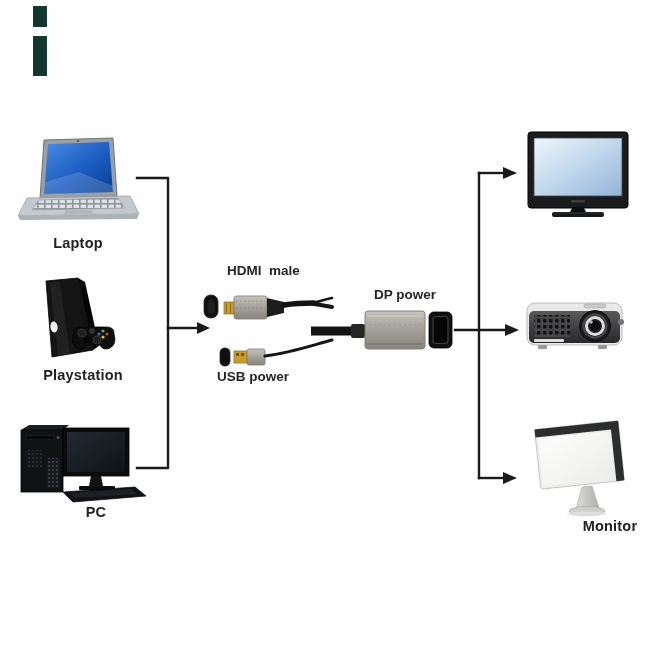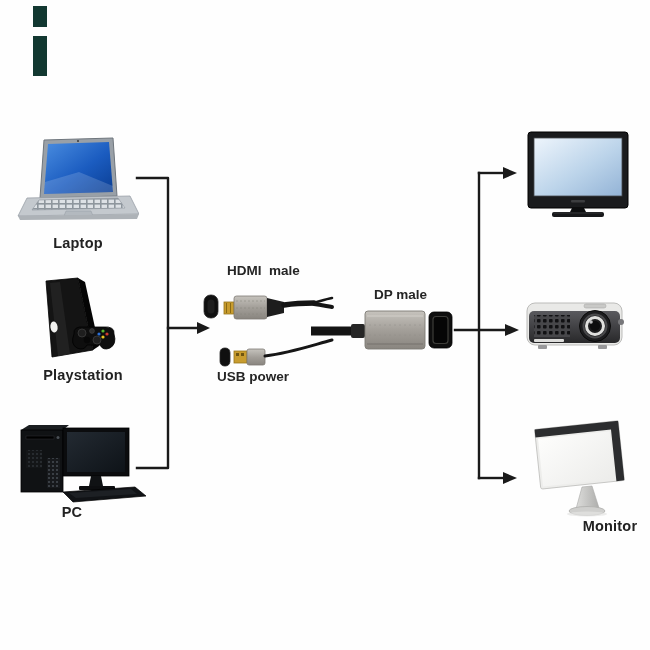--- a/index.html
+++ b/index.html
@@ -96,21 +96,21 @@
     <circle cx="39" cy="17.5" r="1.5" fill="#4a4f55"></circle>
     <rect x="7" y="30" width="16" height="18" fill="url(#pc-grille)" opacity="0.55"></rect>
     <rect x="28" y="38" width="13" height="30" fill="url(#pc-grille)"></rect>
     <rect x="44" y="8" width="66" height="48" fill="#0b0c0e" stroke="#000" stroke-width="0.8"></rect>
     <rect x="48" y="12" width="58" height="40" fill="url(#pc-scr)"></rect>
     <polygon points="72,56 82,56 84,66 70,66" fill="#101214"></polygon>
     <rect x="60" y="66" width="36" height="4" rx="1" fill="#0d0e10"></rect>
     <polygon points="44,72 116,67 127,76 54,82" fill="#111316" stroke="#000" stroke-width="0.7"></polygon>
     <polygon points="50,73 112,69 118,74 57,78" fill="#1d2024"></polygon>
   </svg>
-  <div class="lbl" style="left:8px;top:504px;width:128px;text-align:center;">PC</div>
+  <div class="lbl" style="left:32px;top:504px;width:128px;text-align:center;">PC</div>
 
   <svg class="abs" style="left:195px;top:283px;" width="270" height="100" viewBox="0 0 270 100">
     <defs>
       <linearGradient id="met-g" x1="0" y1="0" x2="0" y2="1">
         <stop offset="0" stop-color="#c6c3bd"></stop>
           <stop offset=".5" stop-color="#a39f99"></stop>
           <stop offset="1" stop-color="#89857f"></stop>
       </linearGradient>
     </defs>
 
@@ -146,21 +146,21 @@
       <line x1="172" y1="33" x2="228" y2="33" stroke="#d8d5cf" stroke-width="1" opacity="0.8"></line>
       <line x1="172" y1="61" x2="228" y2="61" stroke="#6e6b66" stroke-width="1" opacity="0.8"></line>
       <line x1="174" y1="42" x2="226" y2="42" stroke="#918e88" stroke-width="0.8" stroke-dasharray="2 3" opacity="0.6"></line>
       <line x1="174" y1="52" x2="226" y2="52" stroke="#918e88" stroke-width="0.8" stroke-dasharray="2 3" opacity="0.6"></line>
       <rect x="234" y="29" width="23" height="36" rx="5" fill="#0f0f0f" stroke="#000" stroke-width="0.8"></rect>
       <rect x="238" y="33.5" width="15" height="27" rx="3" fill="#060606" stroke="#3e3e3a" stroke-width="1.2"></rect>
     </g>
   </svg>
   <div class="lbl-sm" style="left:203px;top:263px;margin-left:24px;">HDMI  male</div>
   <div class="lbl-sm" style="left:217px;top:369px;width:110px;text-align:left;">USB power</div>
-  <div class="lbl-sm" style="left:374px;top:287px;">DP male</div>
+  <div class="lbl-sm" style="left:374px;top:287px;">DP power</div>
 
   <svg class="abs" style="left:525px;top:129px;" width="106" height="96" viewBox="0 0 106 96">
     <defs>
       <linearGradient id="tv-scr" x1="0" y1="0" x2="1" y2="1">
         <stop offset="0" stop-color="#eef5fc"></stop>
           <stop offset=".55" stop-color="#bcd4ea"></stop>
           <stop offset="1" stop-color="#93b3d6"></stop>
       </linearGradient>
     </defs>
     <rect x="3" y="3" width="100" height="76" rx="3" fill="#1a1b1d" stroke="#000" stroke-width="1"></rect>

